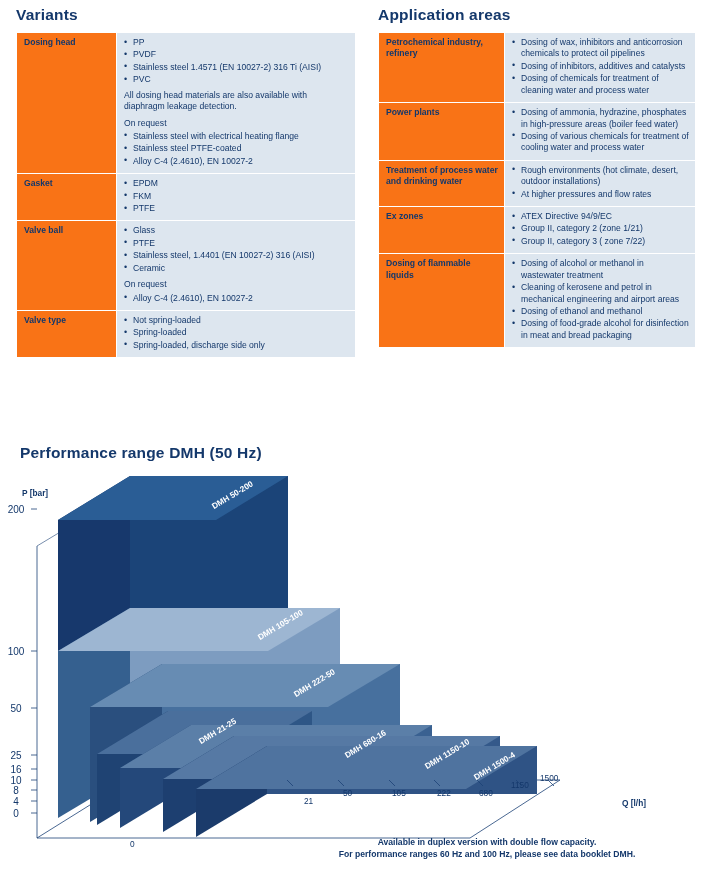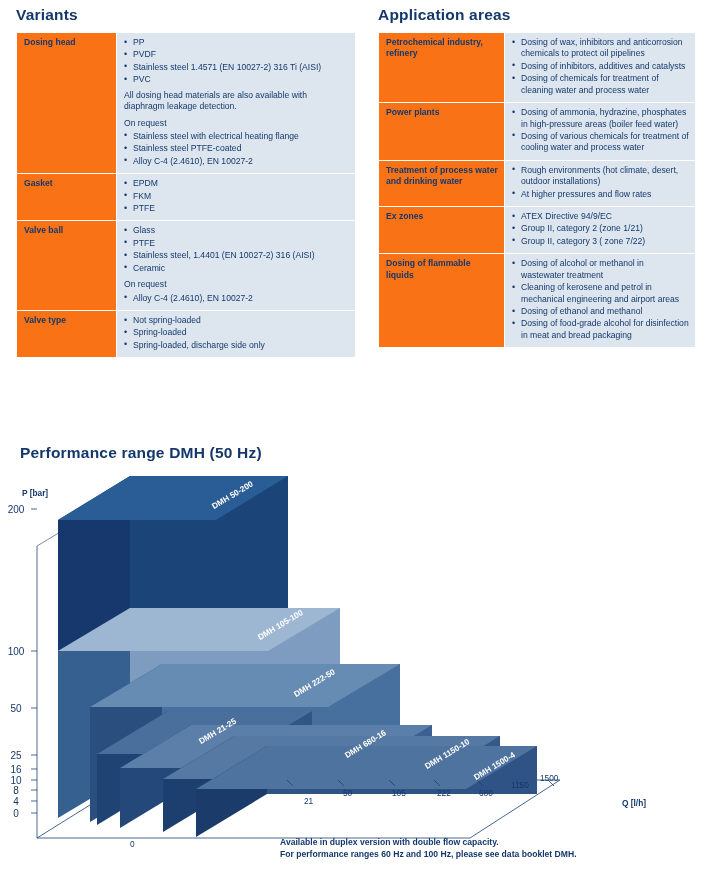--- a/index.html
+++ b/index.html
@@ -96,21 +96,21 @@
     font-weight:bold;
     color:#ffffff;
     white-space:nowrap;
     transform-origin:left bottom;
   }
   .footnote{
     position:absolute;
     font-size:8.6px;
     font-weight:bold;
     color:#14386b;
-    text-align:left;
+    text-align:center;
     line-height:1.45;
   }
 </style>
 </head>
 <body>
 
 <div class="page">
 
   <div class="sec-title" id="variants-title">Variants</div>
 

